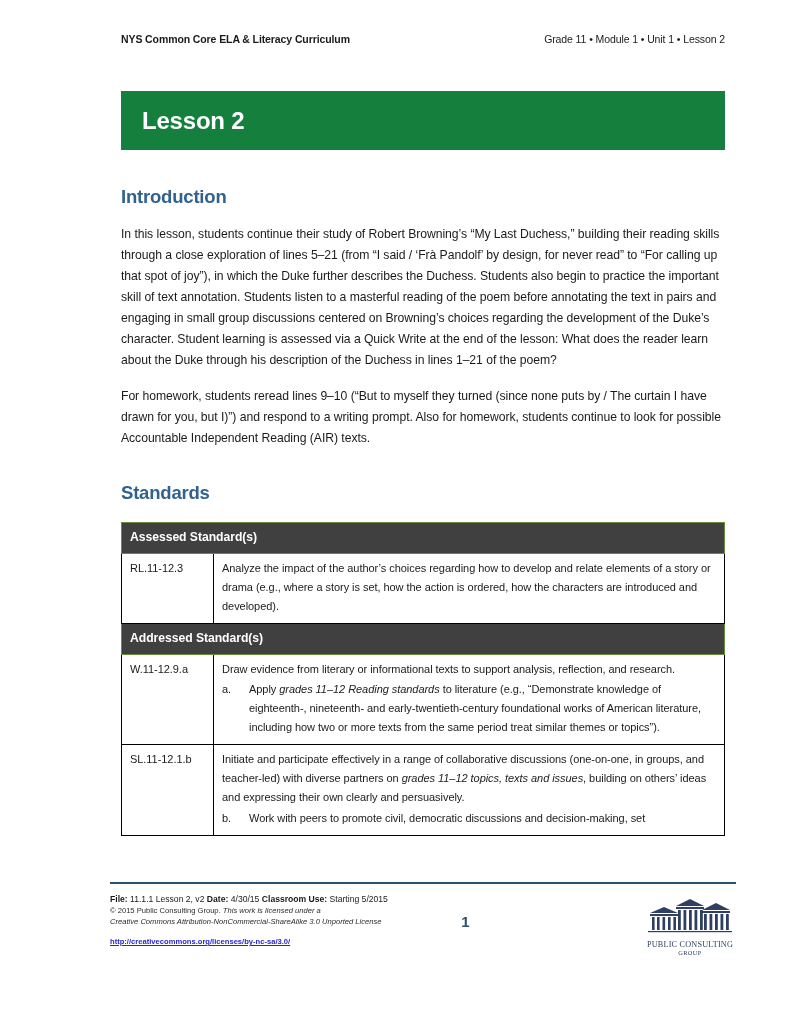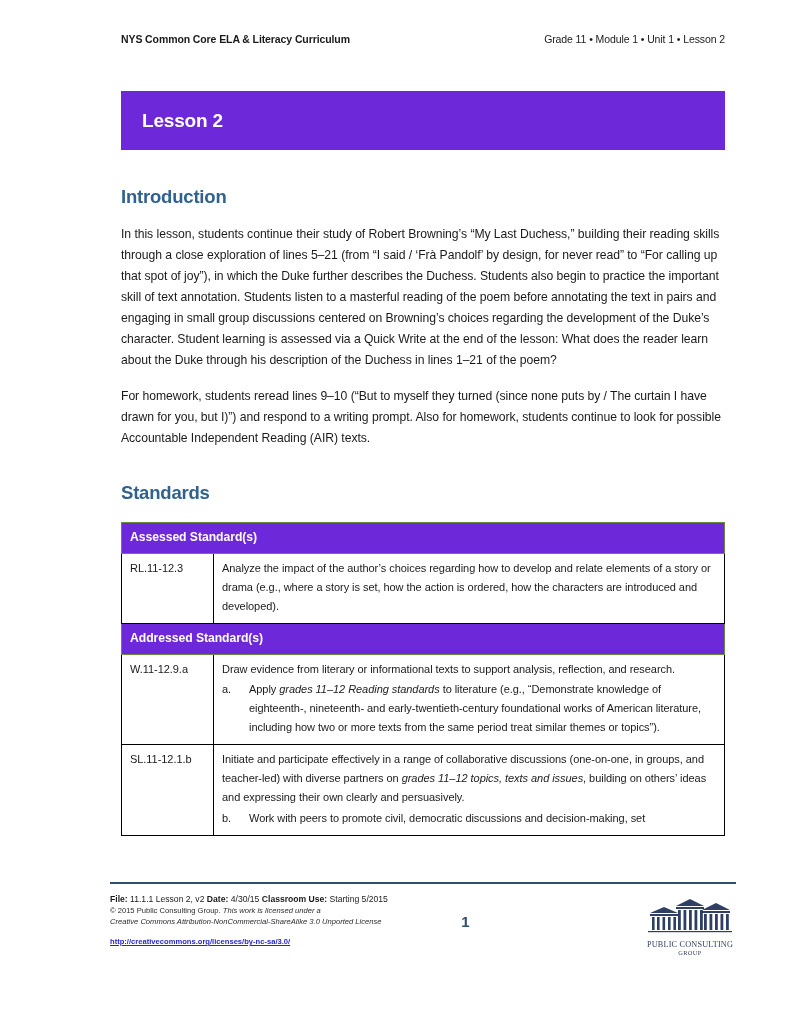--- a/index.html
+++ b/index.html
@@ -51,27 +51,27 @@
     color: #ffffff;
     width: 122px;
     display: flex;
     align-items: center;
     justify-content: center;
     font-size: 21px;
     font-weight: bold;
     letter-spacing: -0.3px;
   }
   .title-name {
-    background: #6d28d9;
+    background: #15803d;
     color: #ffffff;
     flex: 1;
     display: flex;
     align-items: center;
     padding-left: 21px;
-    font-size: 19px;
+    font-size: 24px;
     font-weight: bold;
     letter-spacing: -0.2px;
   }
 
   
   h2.section-heading {
     color: #31628f;
     font-size: 18.5px;
     font-weight: bold;
     margin: 0;
@@ -99,21 +99,21 @@
   }
   .standards-table td {
     border: 1px solid #000000;
     vertical-align: top;
     font-size: 11px;
     line-height: 1.72;
     padding: 5px 8px 7px 8px;
     letter-spacing: -0.05px;
   }
   .standards-table .group-header td {
-    background: #6d28d9;
+    background: #404040;
     color: #ffffff;
     font-weight: bold;
     border: 1px solid #6a8a3b;
     padding: 4px 8px 5px 8px;
     font-size: 12.2px;
   }
   .col-code { width: 92px; }
   .sub-list {
     margin: 0;
     padding: 0;

